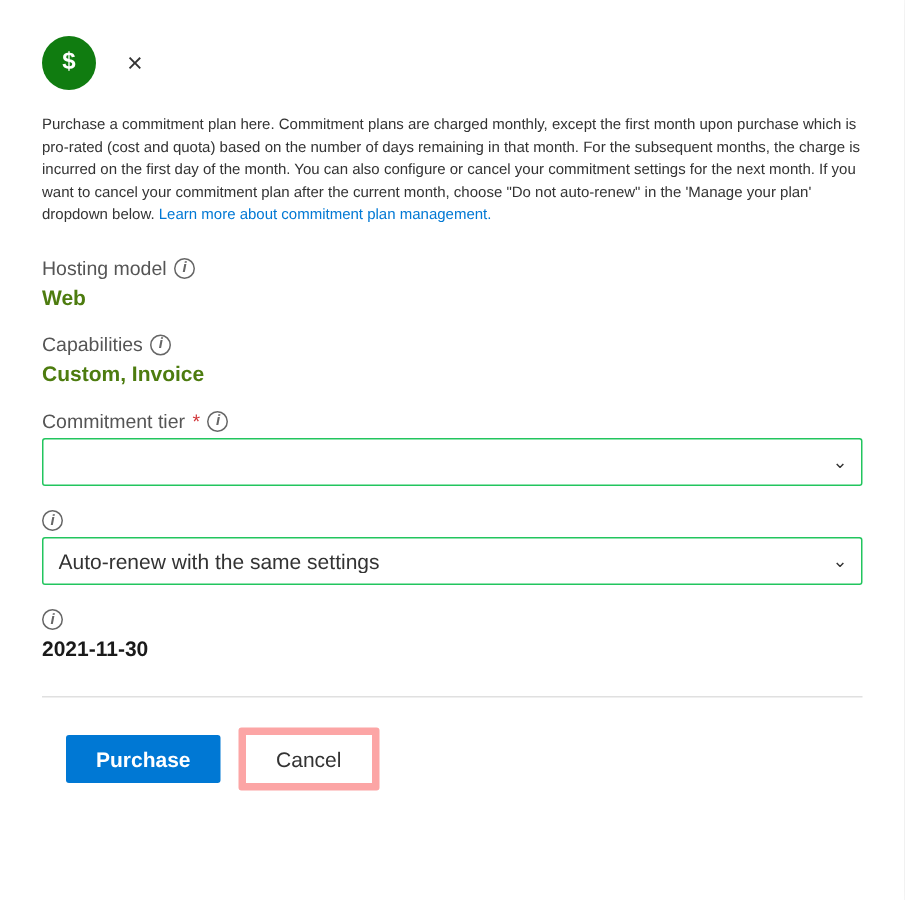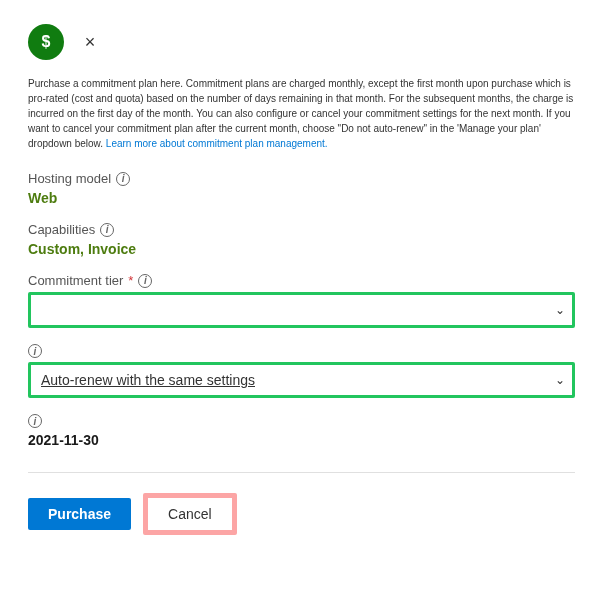--- a/index.html
+++ b/index.html
@@ -130,48 +130,48 @@
       right: 10px;
       top: 50%;
       transform: translateY(-50%);
       pointer-events: none;
       color: #333;
       font-size: 12px;
     }
 
     .dropdown-select {
       width: 100%;
-      border: 3px solid #22c55e;
+      border: 1px solid #22c55e;
       border-radius: 2px;
       padding: 7px 10px;
       font-size: 14px;
       color: #333;
       background: #fff;
       appearance: none;
       -webkit-appearance: none;
       cursor: pointer;
-      text-decoration: underline;
     }
 
     .auto-renewal-date {
       font-size: 14px;
       font-weight: 600;
       color: #1a1a1a;
     }
 
     .divider {
       border: none;
       border-top: 1px solid #e0e0e0;
       margin: 24px 0 20px 0;
     }
 
     .footer-buttons {
       display: flex;
       gap: 12px;
       align-items: center;
+      margin-left: 16px;
     }
 
     .btn-purchase {
       background: #0078d4;
       color: white;
       border: none;
       padding: 8px 20px;
       font-size: 14px;
       font-weight: 600;
       cursor: pointer;

